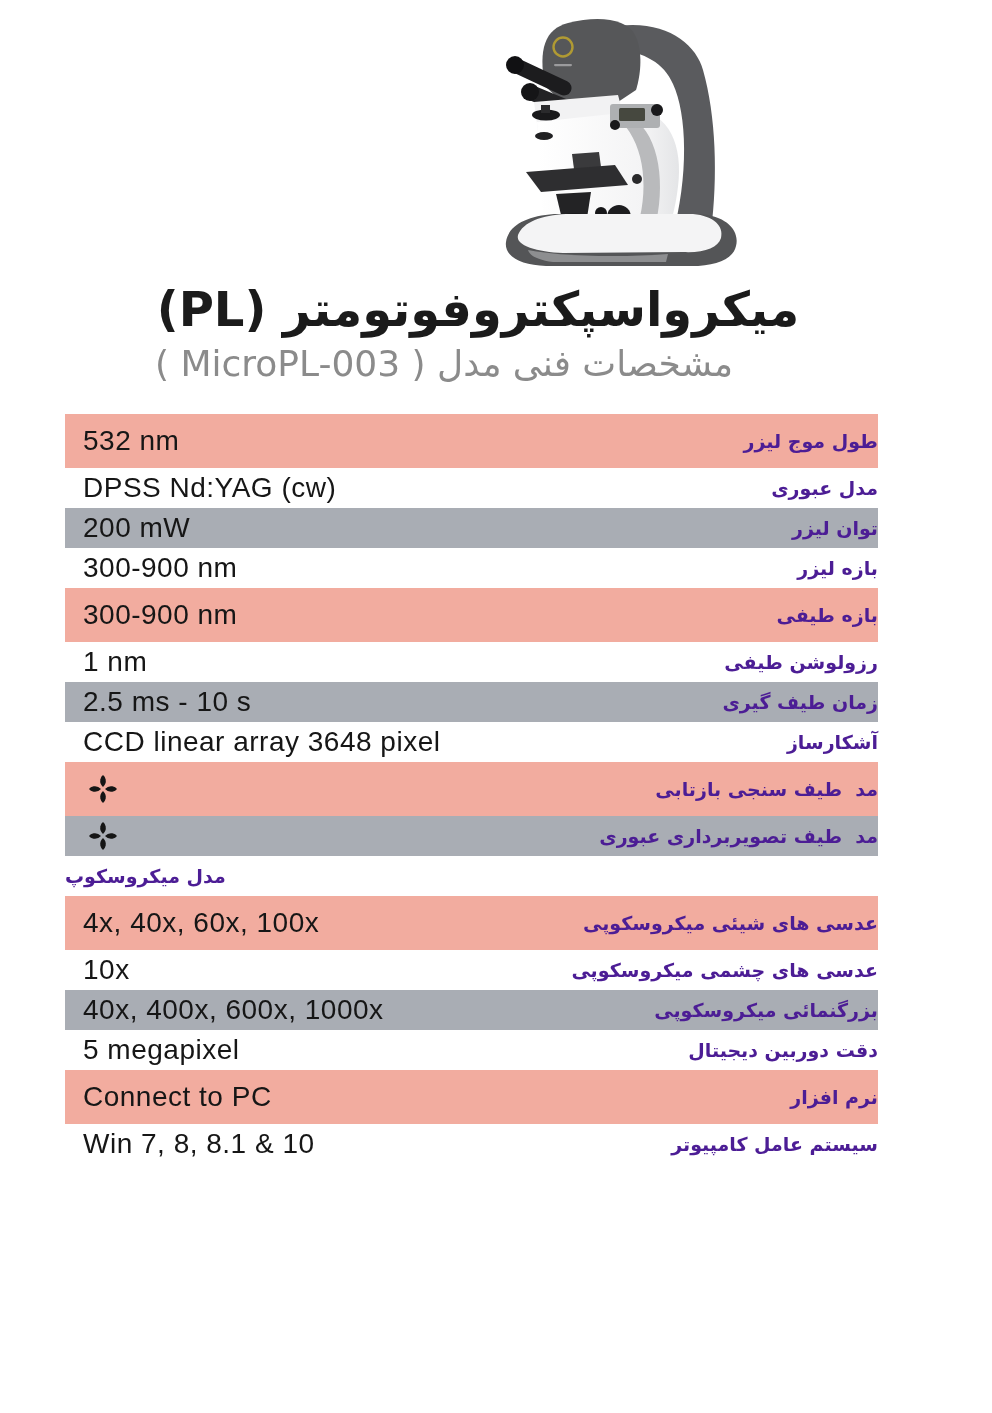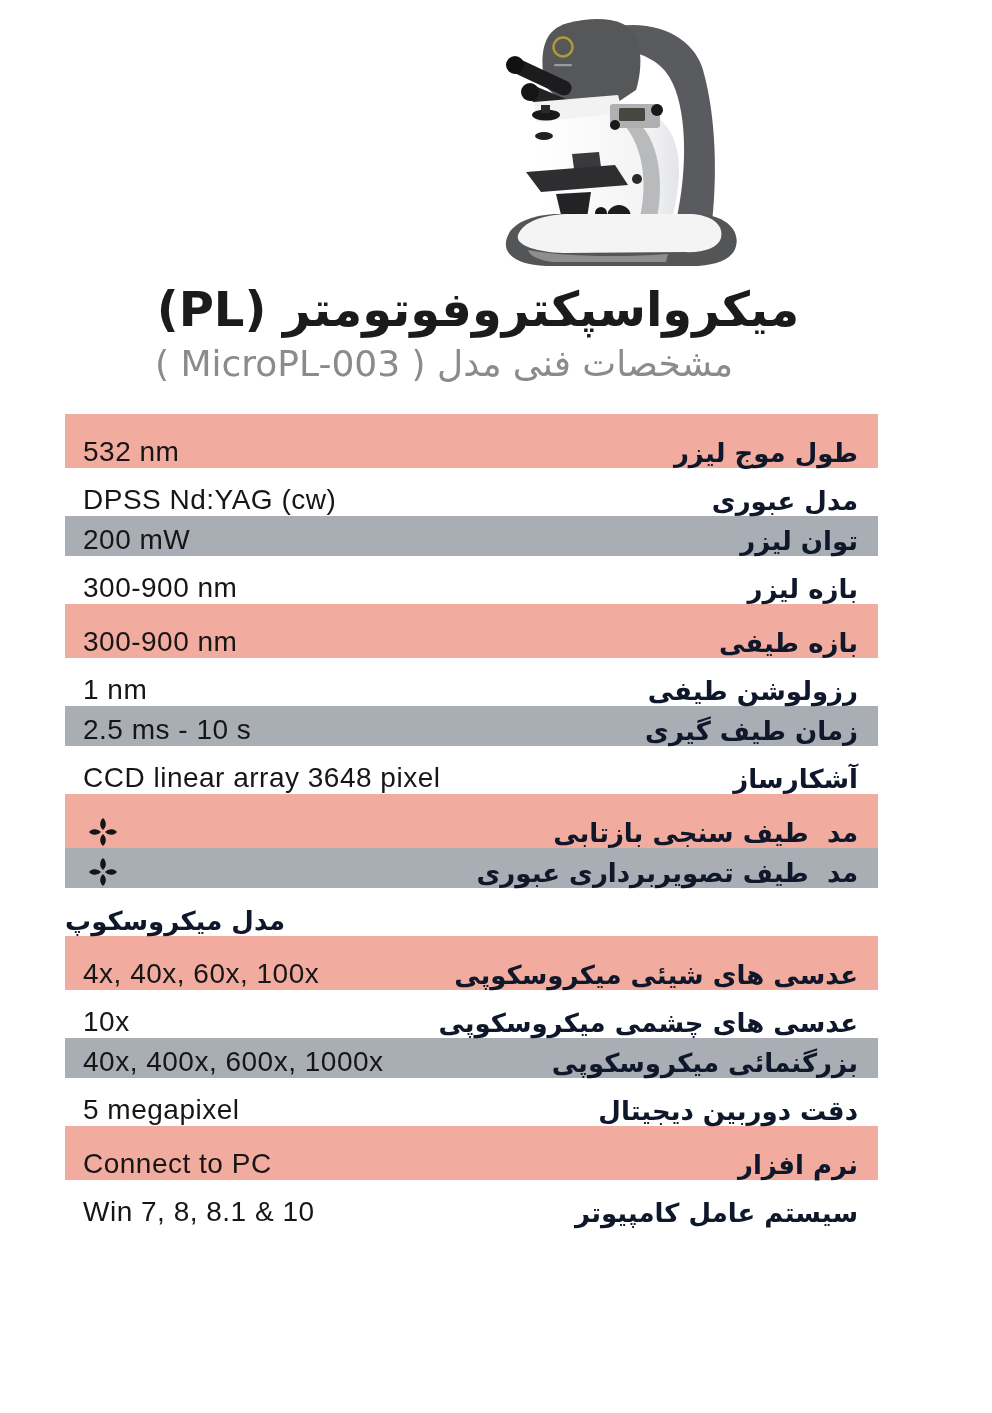--- a/index.html
+++ b/index.html
@@ -30,39 +30,38 @@
     transform: translateX(-52px);
     font-size: 36px; font-weight: normal; color: #8b8b8b;
     line-height: 1.3;
     direction: rtl;
     font-family: "DejaVu Sans", sans-serif;
   }
 
   
   .spec-table { margin: 26px 0 0 65px; width: 813px; }
   .spec-row {
-    display: flex; align-items: flex-end;
+    display: flex; align-items: center;
     width: 100%;
   }
   .spec-row.bg-salmon { background: var(--salmon); height: 54px; }
   .spec-row.bg-gray   { background: var(--gray);   height: 40px; }
-  .spec-row.bg-white  { background: var(--white);  height: 48px; }
+  .spec-row.bg-white  { background: var(--white);  height: 40px; }
 
   .spec-value {
     flex: 1;
     padding-left: 18px;
     font-size: 28px; color: #161616;
     font-family: "Liberation Sans", "DejaVu Sans", sans-serif;
     letter-spacing: 0.5px;
     white-space: pre;
     display: flex; align-items: center;
   }
   .spec-label {
-    padding-right: 20px;
-    font-size: 26px; font-weight: bold; color: #0f172a;
+    font-size: 19px; font-weight: bold; color: #4c1d95;
     direction: rtl; text-align: right;
     white-space: pre;
     font-family: "DejaVu Sans", sans-serif;
   }
   .petal-icon { width: 32px; height: 32px; margin-left: 4px; }
 </style>
 </head>
 <body>
 
 <div class="sheet">

